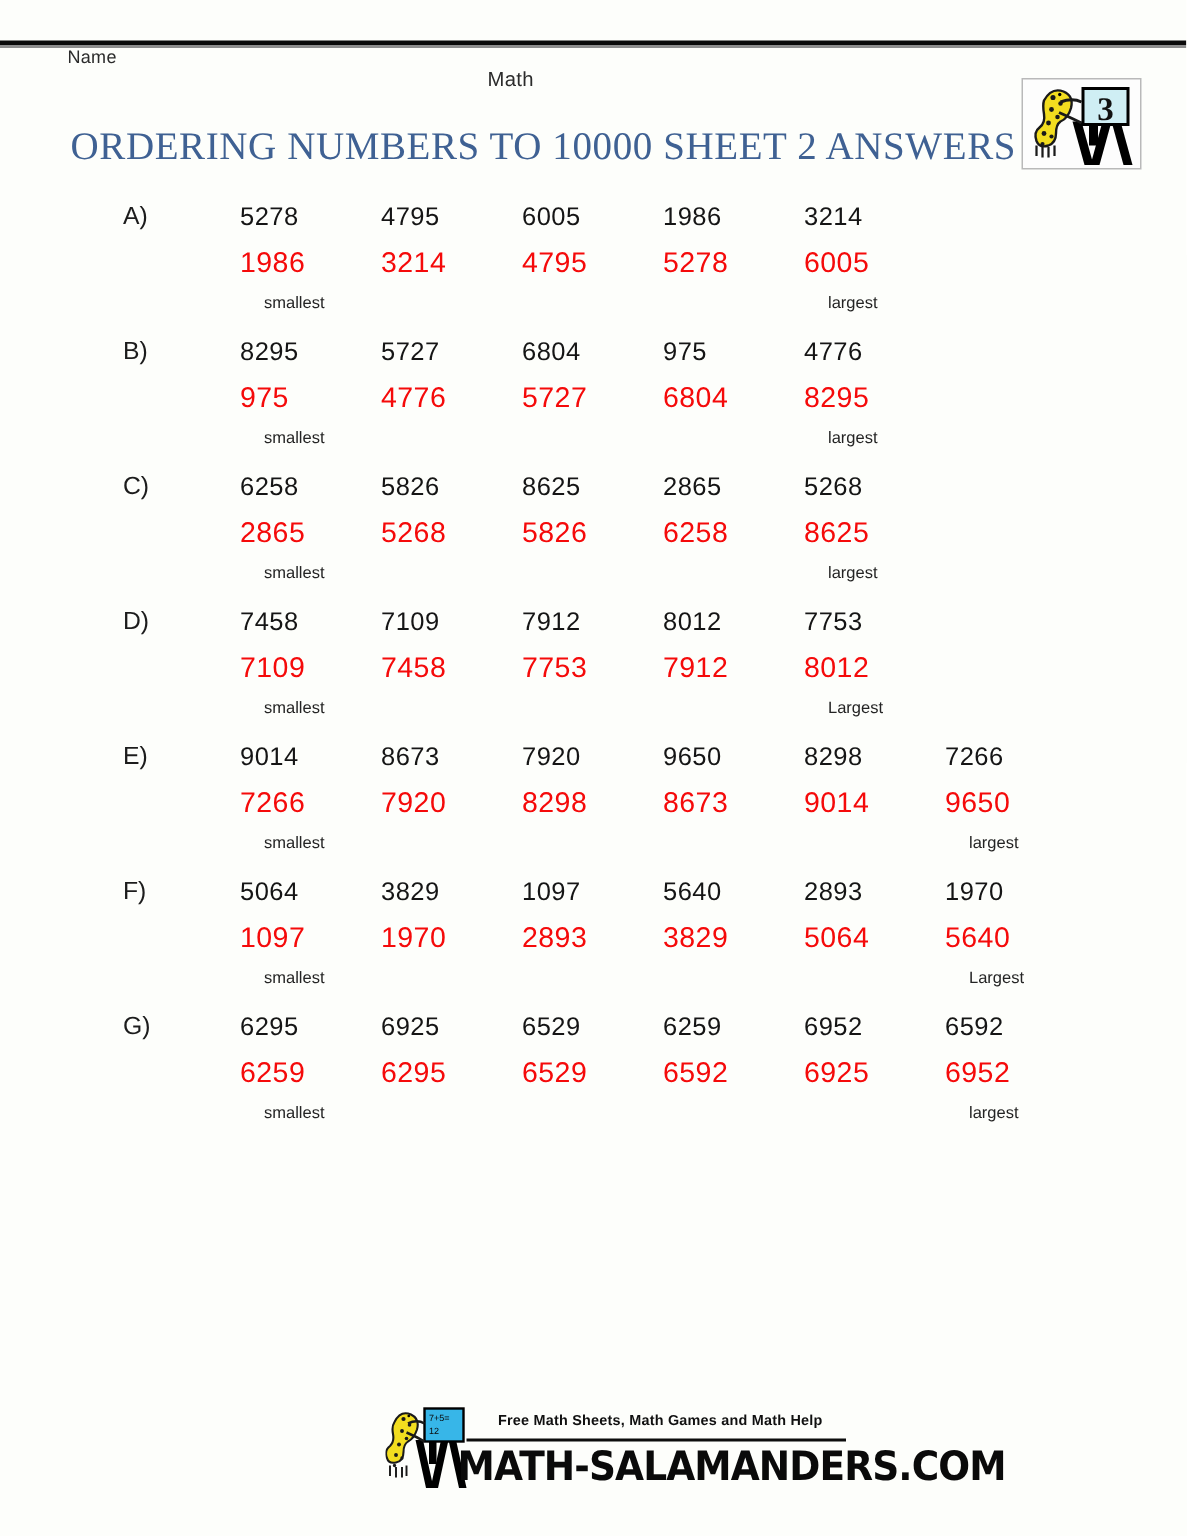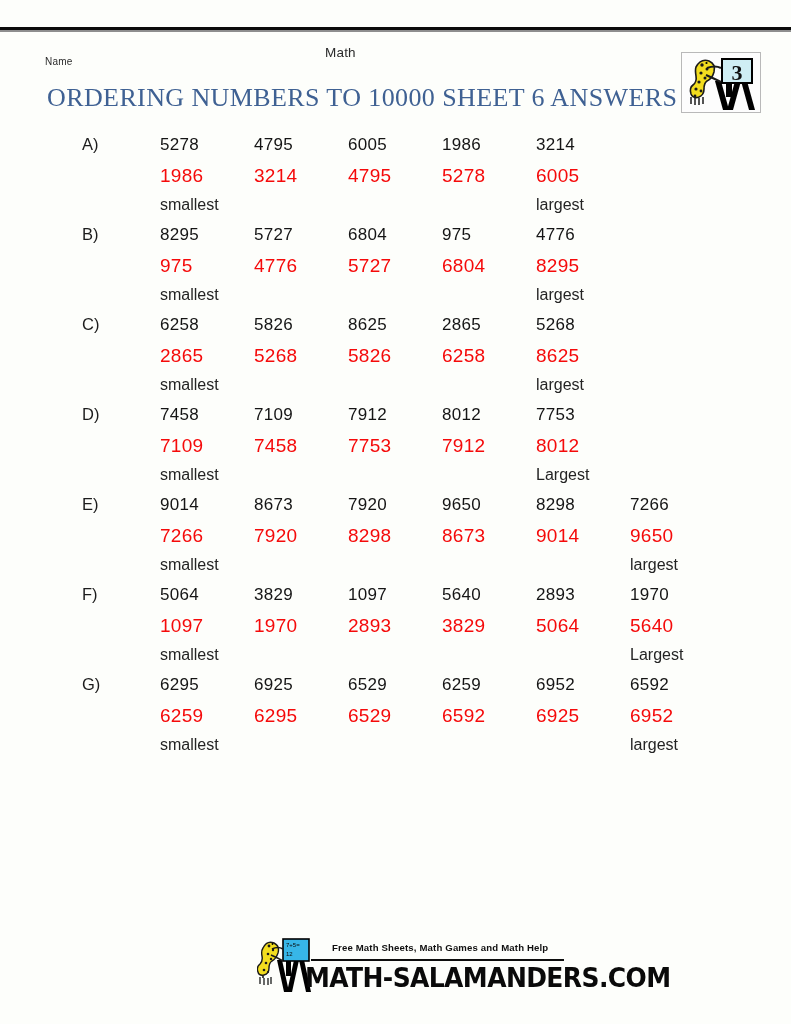--- a/index.html
+++ b/index.html
@@ -32,22 +32,22 @@
     top: 30px;
     width: 791px;
     height: 2px;
     background: #8e8e8e;
   }
 
   
   .name-label {
     position: absolute;
     left: 45px;
-    top: 56px;
-    font-size: 10px;
+    top: 31px;
+    font-size: 12px;
     color: #2b2b2b;
     letter-spacing: .2px;
   }
   .date-label {
     position: absolute;
     left: 325px;
     top: 45px;
     font-size: 13.5px;
     color: #2b2b2b;
     letter-spacing: .2px;
@@ -108,22 +108,23 @@
   .a-num {
     position: absolute;
     top: 30px;
     font-size: 19px;
     color: #f50a0a;
     letter-spacing: .3px;
   }
   .end-label {
     position: absolute;
     top: 61px;
-    font-size: 16px;
+    font-size: 11px;
     color: #242424;
+    margin-left: 16px;
   }
 
   
   .footer {
     position: absolute;
     left: 257px;
     top: 938px;
     width: 310px;
     height: 62px;
   }
@@ -171,21 +172,21 @@
 <body>
 
 <div class="page">
 
   <div class="top-rule"></div>
   <div class="top-rule-shadow"></div>
 
   <div class="name-label">Name</div>
   <div class="date-label">Math</div>
 
-  <div class="sheet-title">ORDERING NUMBERS TO 10000 SHEET 6 ANSWERS</div>
+  <div class="sheet-title">ORDERING NUMBERS TO 10000 SHEET 2 ANSWERS</div>
 
   <div class="grade-logo">
     <svg width="78" height="59" viewBox="0 0 78 59">
 
       <g fill="#000000">
         <polygon points="33,28 39,28 47,57 41,57"></polygon>
         <polygon points="53,28 59,28 51,57 45,57"></polygon>
         <polygon points="59,28 65,28 73,57 67,57"></polygon>
         <polygon points="44,28 50,28 50,44 44,44"></polygon>
       </g>

